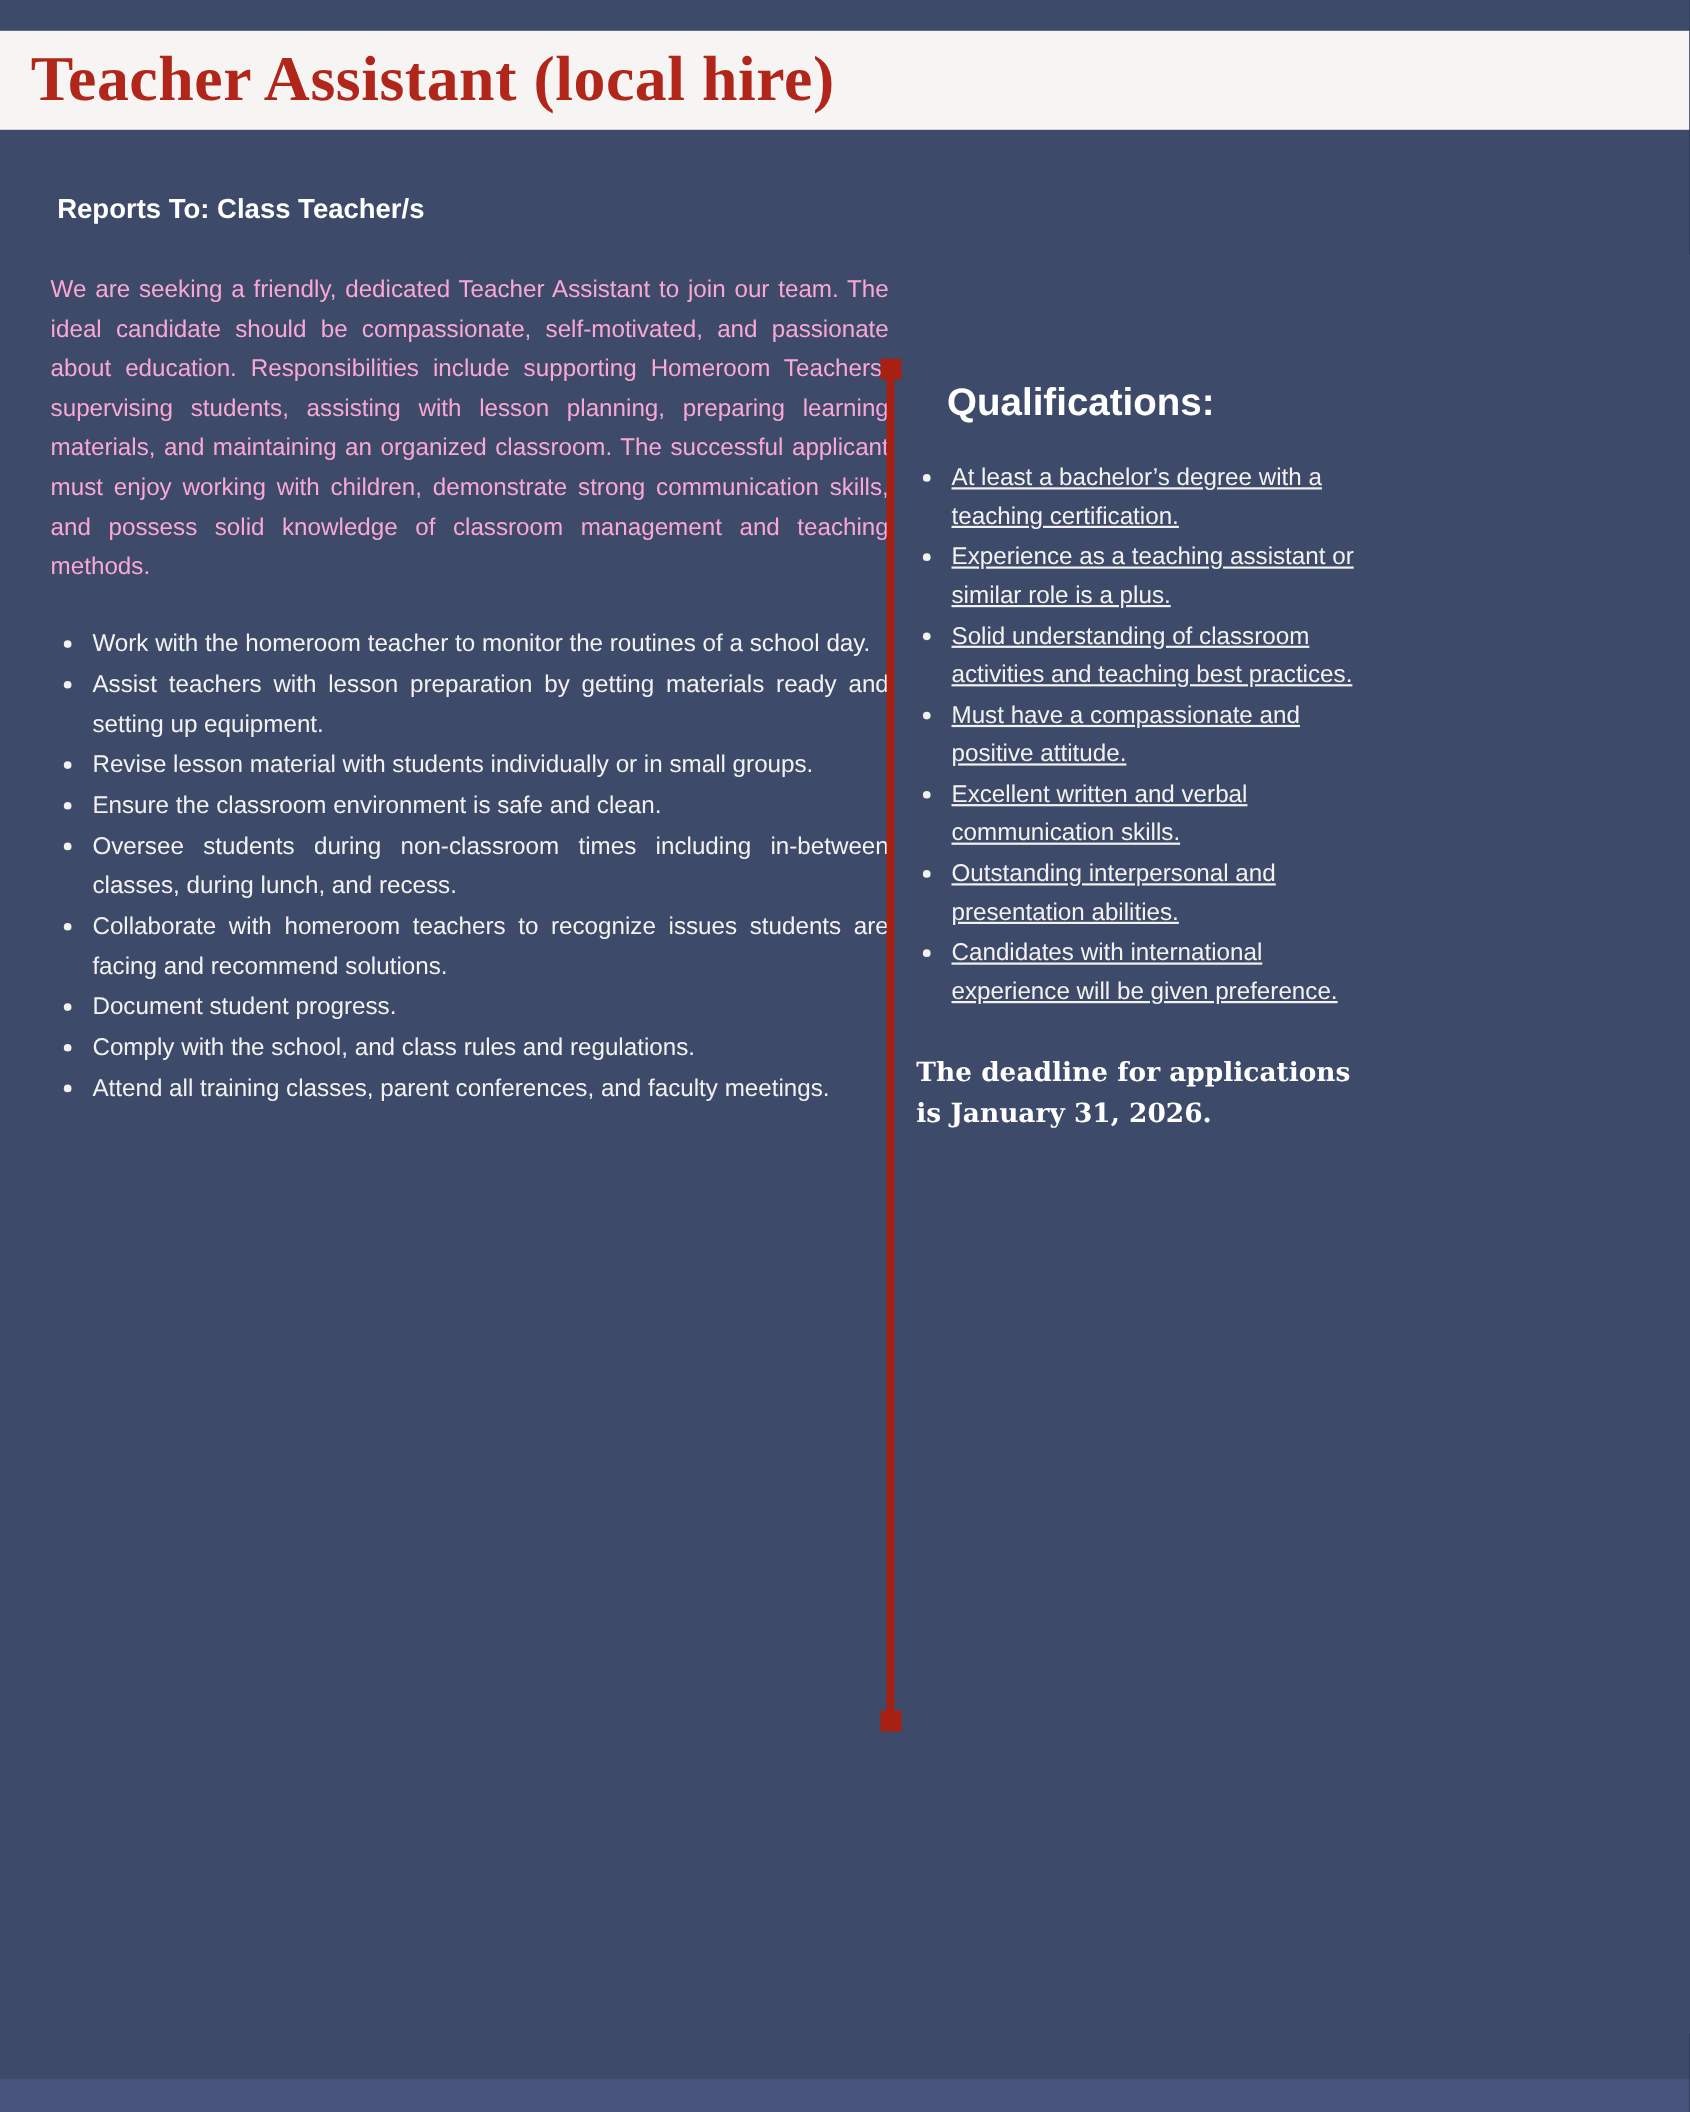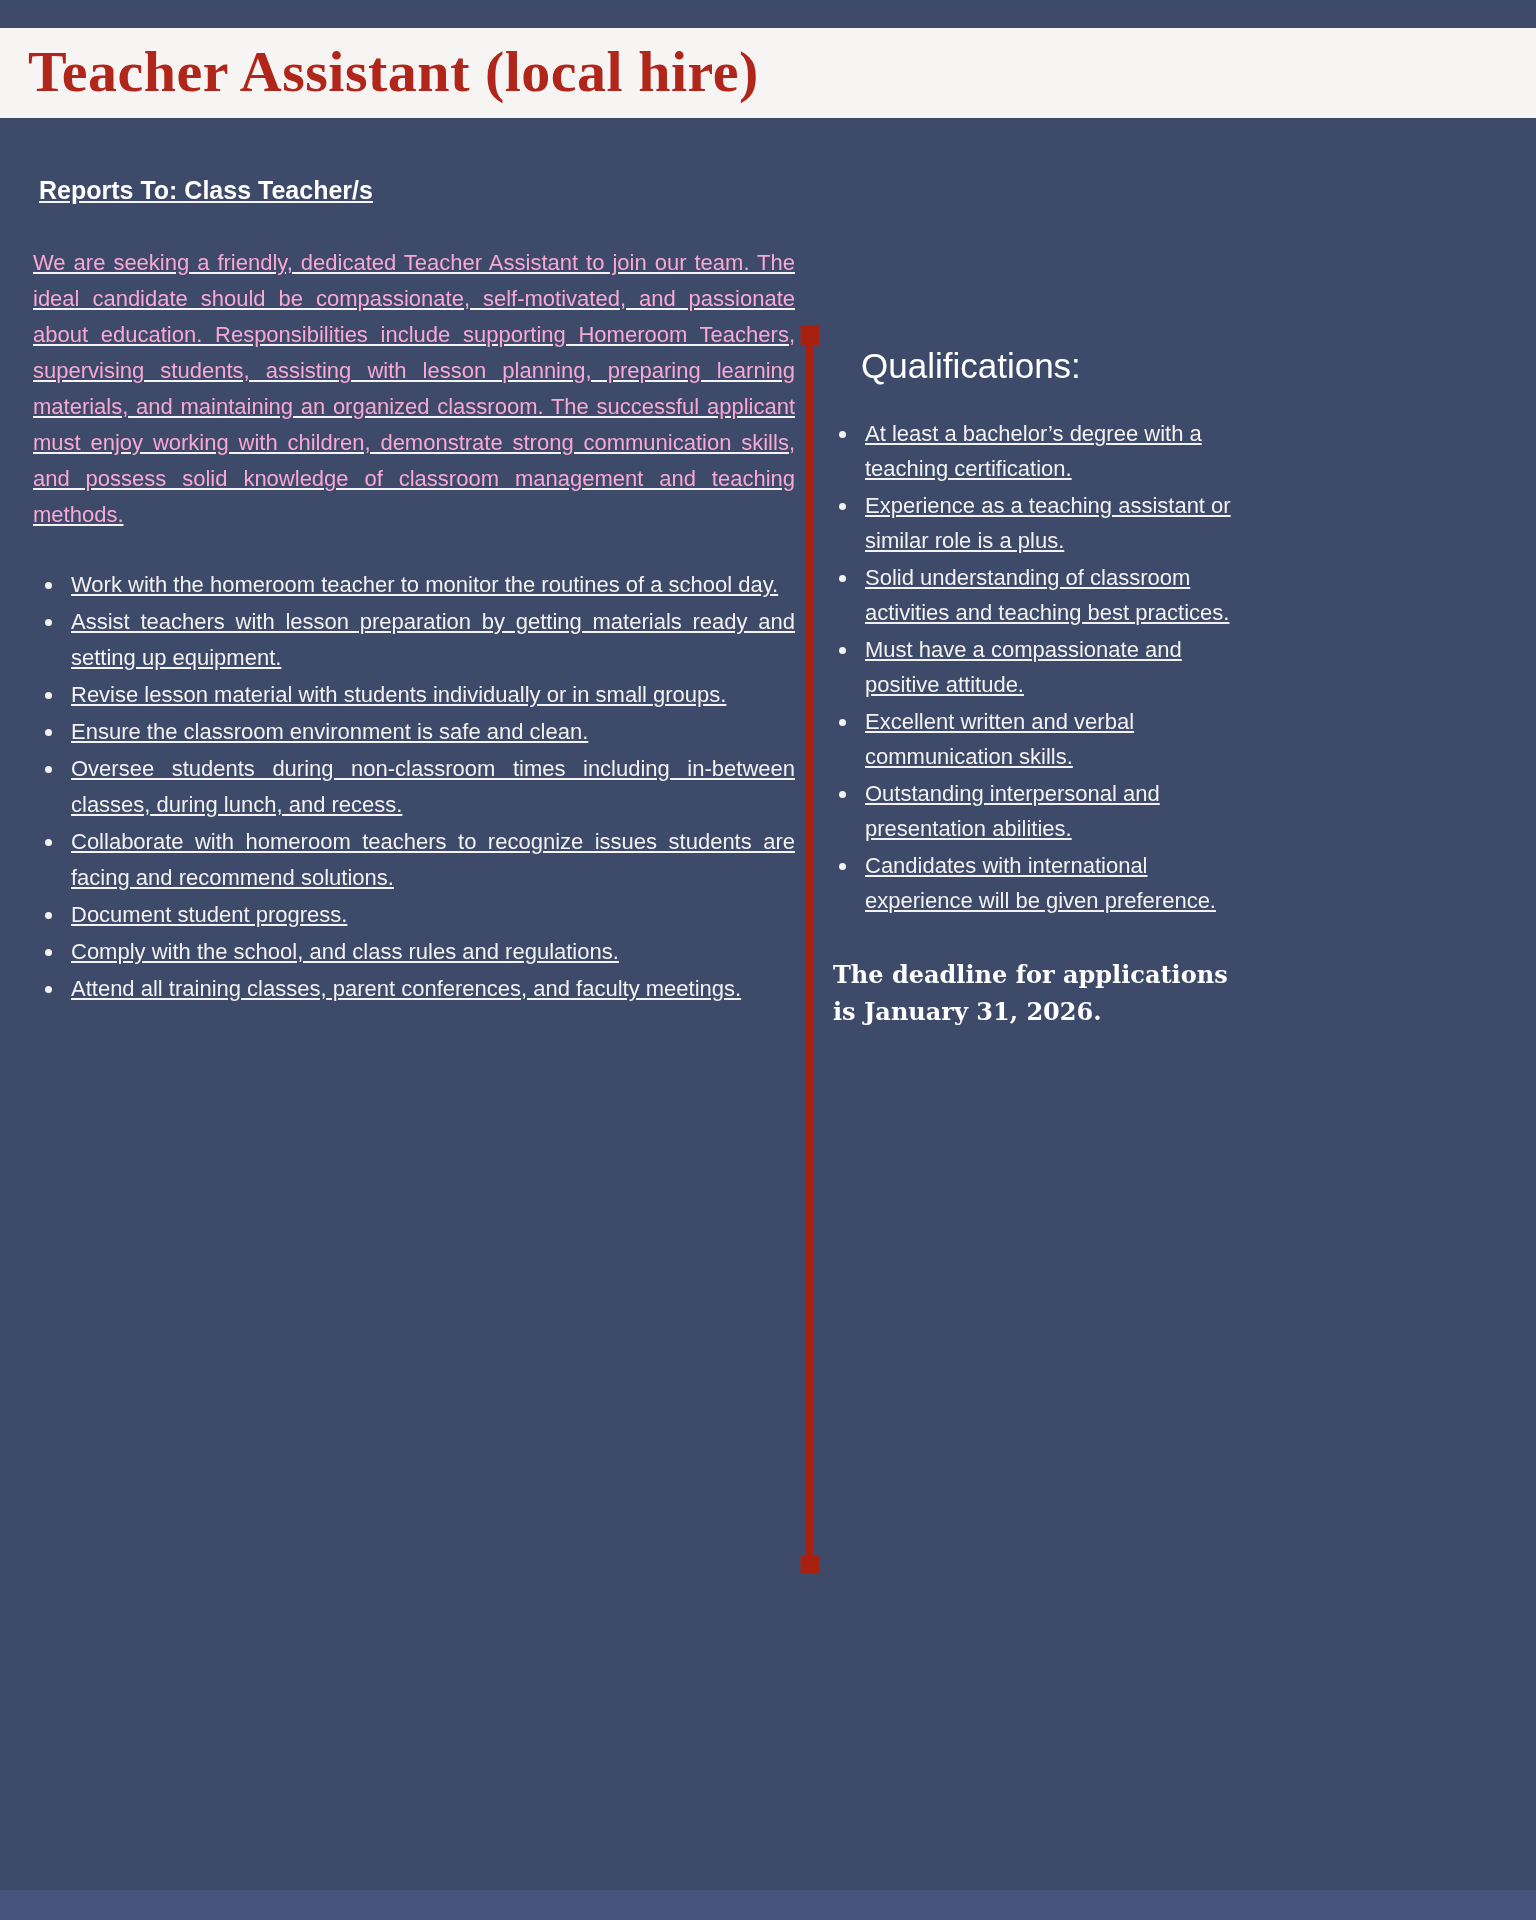--- a/index.html
+++ b/index.html
@@ -35,23 +35,22 @@
     font-size: 58px;
     letter-spacing: 0.5px;
     color: #b0261a;
   }
   .content {
     position: relative;
     padding: 0;
   }
   .left-col {
     width: 762px;
-    padding: 0 0 0 33px;
+    padding: 0 0 0 46px;
     box-sizing: content-box;
-    text-decoration: underline;
   }
   .reports-to {
     margin: 58px 0 0 6px;
     font-size: 25px;
     font-weight: 700;
     color: #ffffff;
   }
   .intro {
     margin: 40px 0 0 0;
     font-size: 22px;
@@ -97,21 +96,21 @@
   .divider .cap.bottom { bottom: -6px; }
   .right-col {
     position: absolute;
     left: 833px;
     top: 170px;
     width: 408px;
   }
   .qual-heading {
     margin: 0 0 0 28px;
     font-size: 35px;
-    font-weight: 400;
+    font-weight: 700;
     color: #ffffff;
   }
   .qual-list {
     margin: 30px 0 0 0;
     padding: 0 0 0 26px;
     font-size: 22px;
     line-height: 35px;
     color: #f3f2f0;
     text-decoration: underline;
   }

